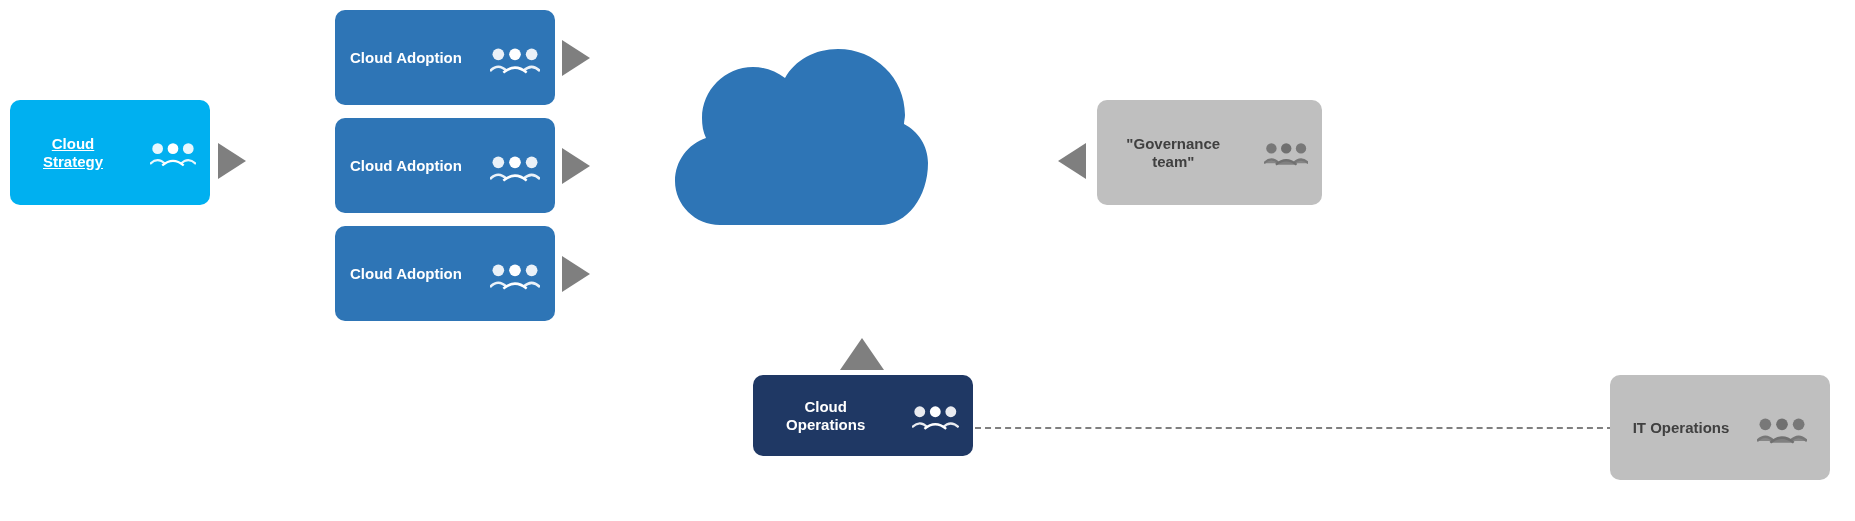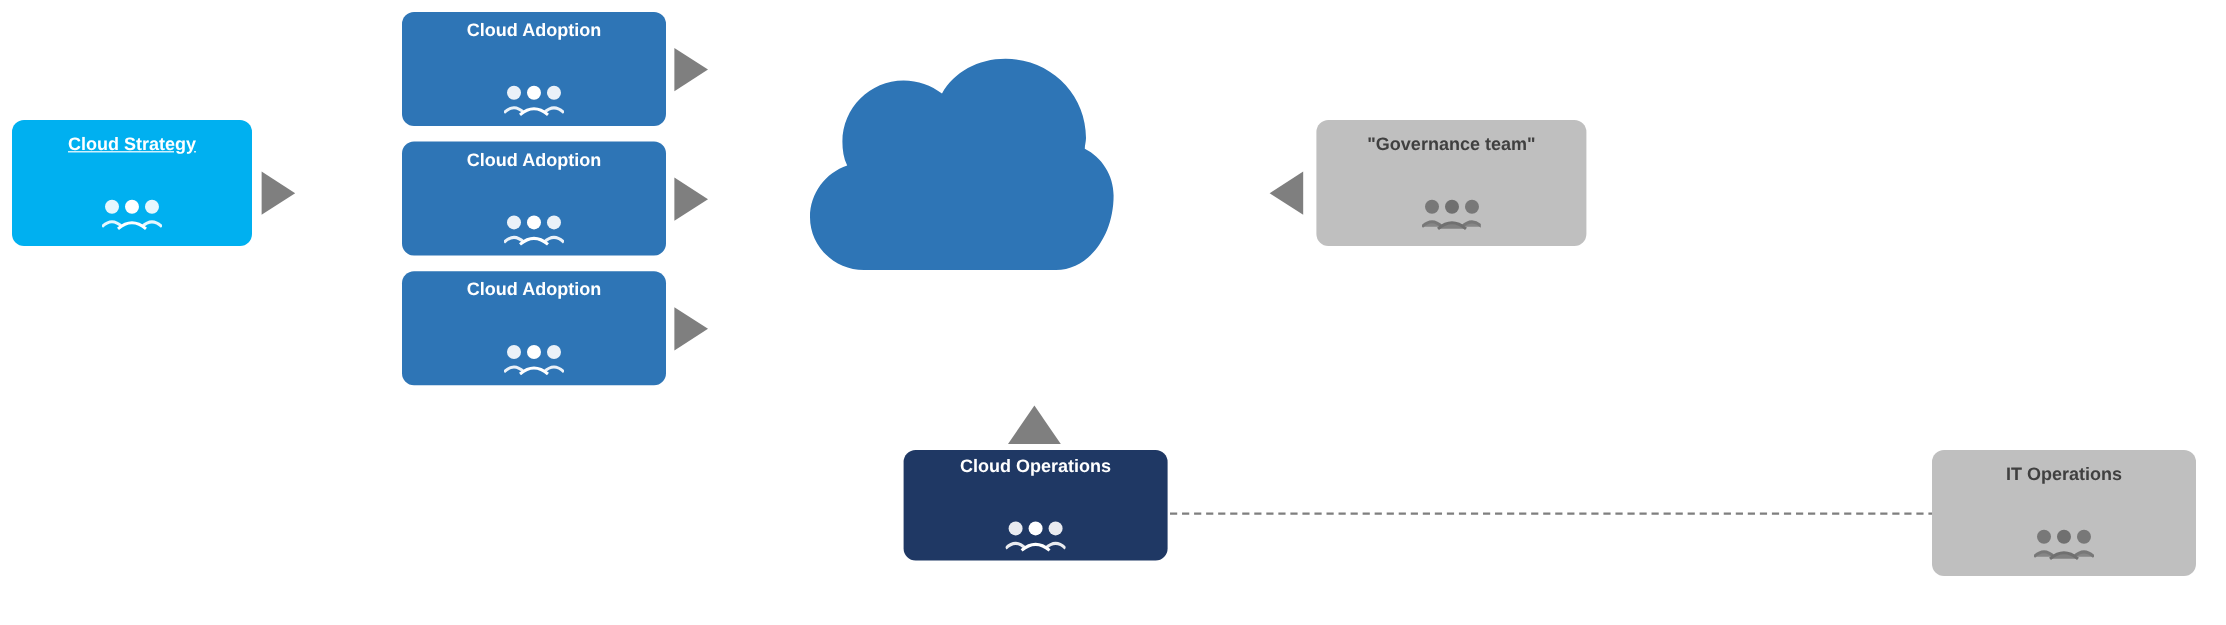--- a/index.html
+++ b/index.html
@@ -16,21 +16,20 @@
       width: 1855px;
       height: 521px;
       position: relative;
     }
 
     
     .box {
       position: absolute;
       border-radius: 10px;
       display: flex;
-      flex-direction: column;
       align-items: center;
       justify-content: center;
       color: white;
       font-size: 15px;
       font-weight: 500;
       padding: 10px 14px;
       text-align: center;
       gap: 28px;
     }
 
@@ -63,21 +62,21 @@
       background: #2e75b6;
       width: 220px;
       height: 95px;
       left: 335px;
       top: 226px;
     }
 
     .box-dark-navy {
       background: #1f3864;
       width: 220px;
-      height: 92px;
+      height: 81px;
       left: 753px;
       top: 375px;
     }
 
     .box-governance {
       background: #bfbfbf;
       width: 225px;
       height: 105px;
       left: 1097px;
       top: 100px;

